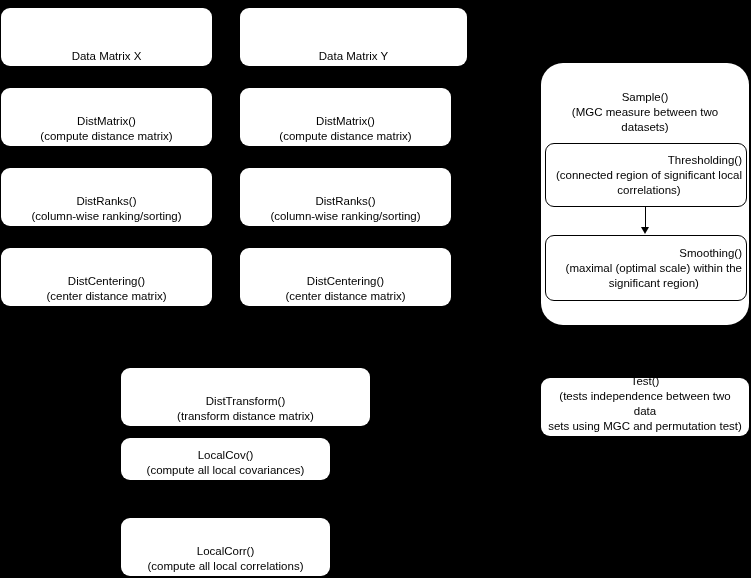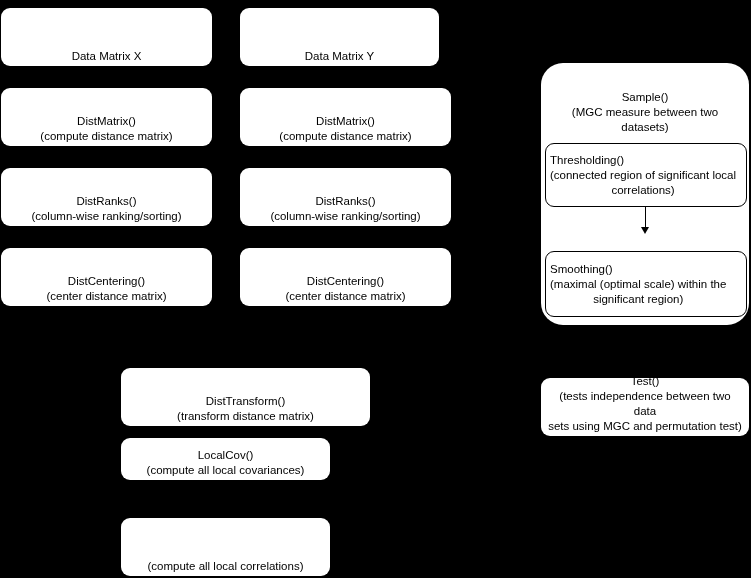--- a/index.html
+++ b/index.html
@@ -55,21 +55,21 @@
   }
   .inner-node {
     position: absolute;
     box-sizing: border-box;
     background: #ffffff;
     color: #000000;
     border: 1px solid #000000;
     border-radius: 9px;
     display: flex;
     flex-direction: column;
-    align-items: flex-start;
+    align-items: flex-end;
     justify-content: center;
     text-align: center;
     font-size: 11.5px;
     line-height: 15px;
     padding: 2px 4px;
     white-space: pre-line;
   }
   .arrow-line {
     position: absolute;
     background: #000000;
@@ -102,21 +102,21 @@
   <div class="node" style="left:1px; top:168px; width:211px; height:58px;">
     <span class="line">DistRanks()</span>
     <span class="line">(column-wise ranking/sorting)</span>
   </div>
 
   <div class="node" style="left:1px; top:248px; width:211px; height:58px;">
     <span class="line">DistCentering()</span>
     <span class="line">(center distance matrix)</span>
   </div>
 
-  <div class="node" style="left:240px; top:8px; width:199px; height:58px;">
+  <div class="node" style="left:240px; top:8px; width:227px; height:58px;">
     <span class="line">Data Matrix Y</span>
     <span class="line"></span>
   </div>
 
   <div class="node" style="left:240px; top:88px; width:211px; height:58px;">
     <span class="line">DistMatrix()</span>
     <span class="line">(compute distance matrix)</span>
   </div>
 
   <div class="node" style="left:240px; top:168px; width:211px; height:58px;">
@@ -132,21 +132,21 @@
   <div class="node" style="left:121px; top:368px; width:249px; height:58px;">
     <span class="line">DistTransform()</span>
     <span class="line">(transform distance matrix)</span>
   </div>
 
   <div class="node" style="left:121px; top:438px; width:209px; height:42px;">
     <span class="line">LocalCov()</span>
     <span class="line">(compute all local covariances)</span>
   </div>
 
-  <div class="node" style="left:121px; top:518px; width:209px; height:58px;gap:39px;">
+  <div class="node" style="left:121px; top:518px; width:209px; height:58px;">
     <span class="line">LocalCorr()</span>
     <span class="line">(compute all local correlations)</span>
   </div>
 
   <div class="panel" style="left:541px; top:63px; width:208px; height:262px;">
 
     <div class="panel-title" style="top:12px;">
       <span class="line">Sample()</span>
       <span class="line">(MGC measure between two
 datasets)</span>
@@ -154,21 +154,21 @@
 
     <div class="inner-node" style="left:4px; top:80px; width:202px; height:64px;">
       <span class="line">Thresholding()</span>
       <span class="line">(connected region of significant local
 correlations)</span>
     </div>
 
     <div class="arrow-line" style="left:104px; top:144px; height:21px;"></div>
     <div class="arrow-head" style="left:100px; top:164px;"></div>
 
-    <div class="inner-node" style="left:4px; top:172px; width:202px; height:66px;margin-top:16px;">
+    <div class="inner-node" style="left:4px; top:172px; width:202px; height:66px;">
       <span class="line">Smoothing()</span>
       <span class="line">(maximal (optimal scale) within the
 significant region)</span>
     </div>
   </div>
 
   <div class="node" style="left:541px; top:378px; width:208px; height:58px;">
     <span class="line">Test()</span>
     <span class="line">(tests independence between two data
 sets using MGC and permutation test)</span>

